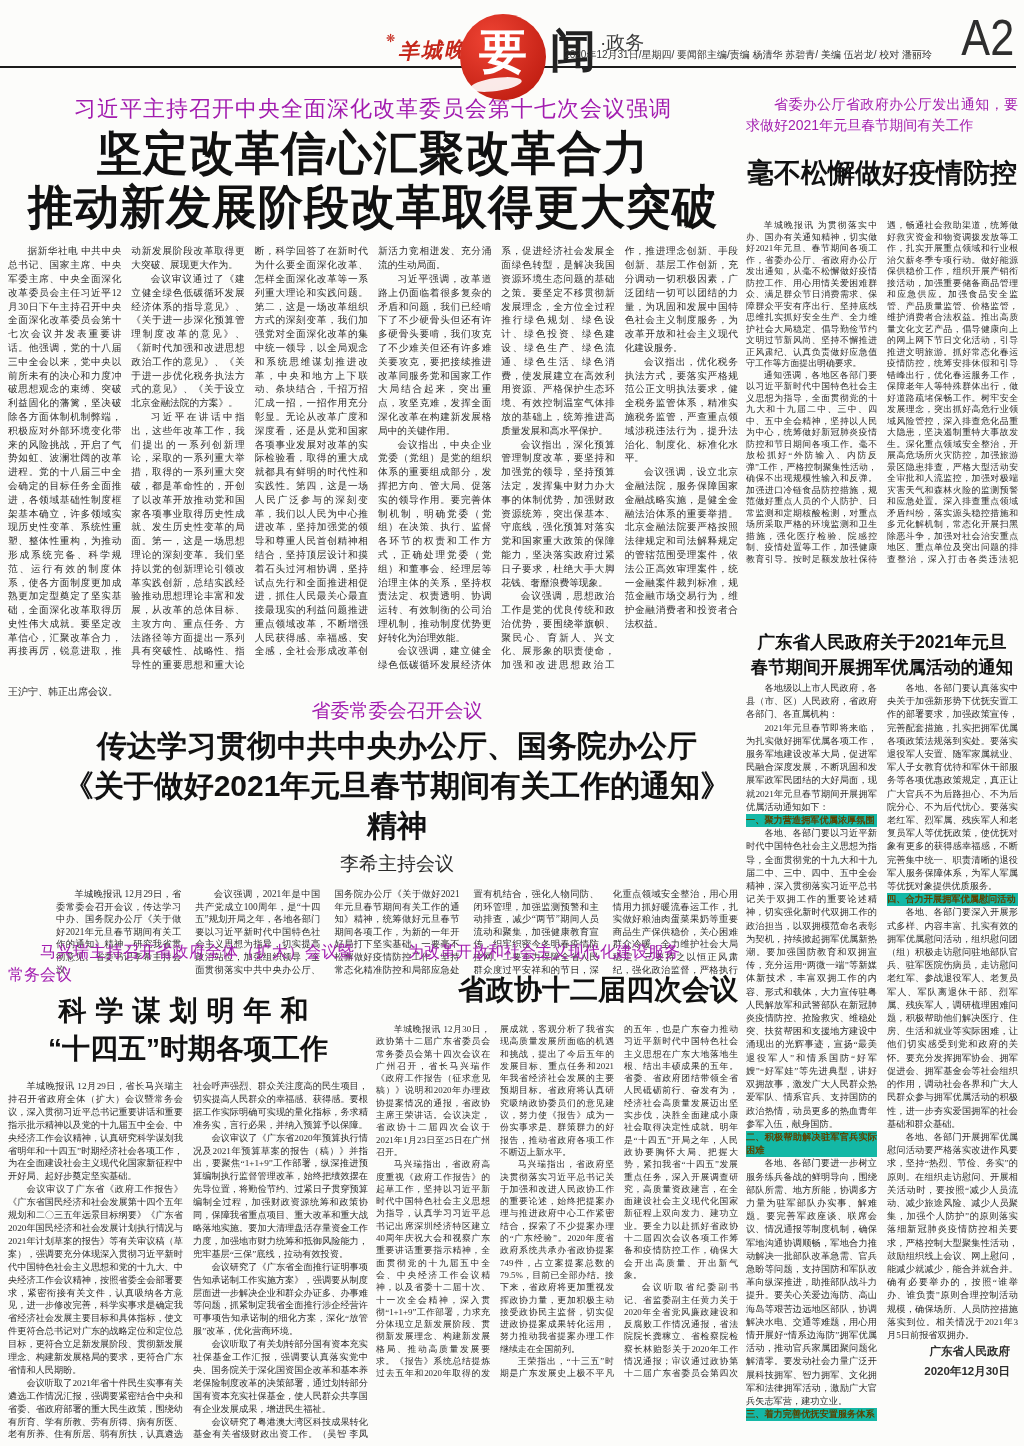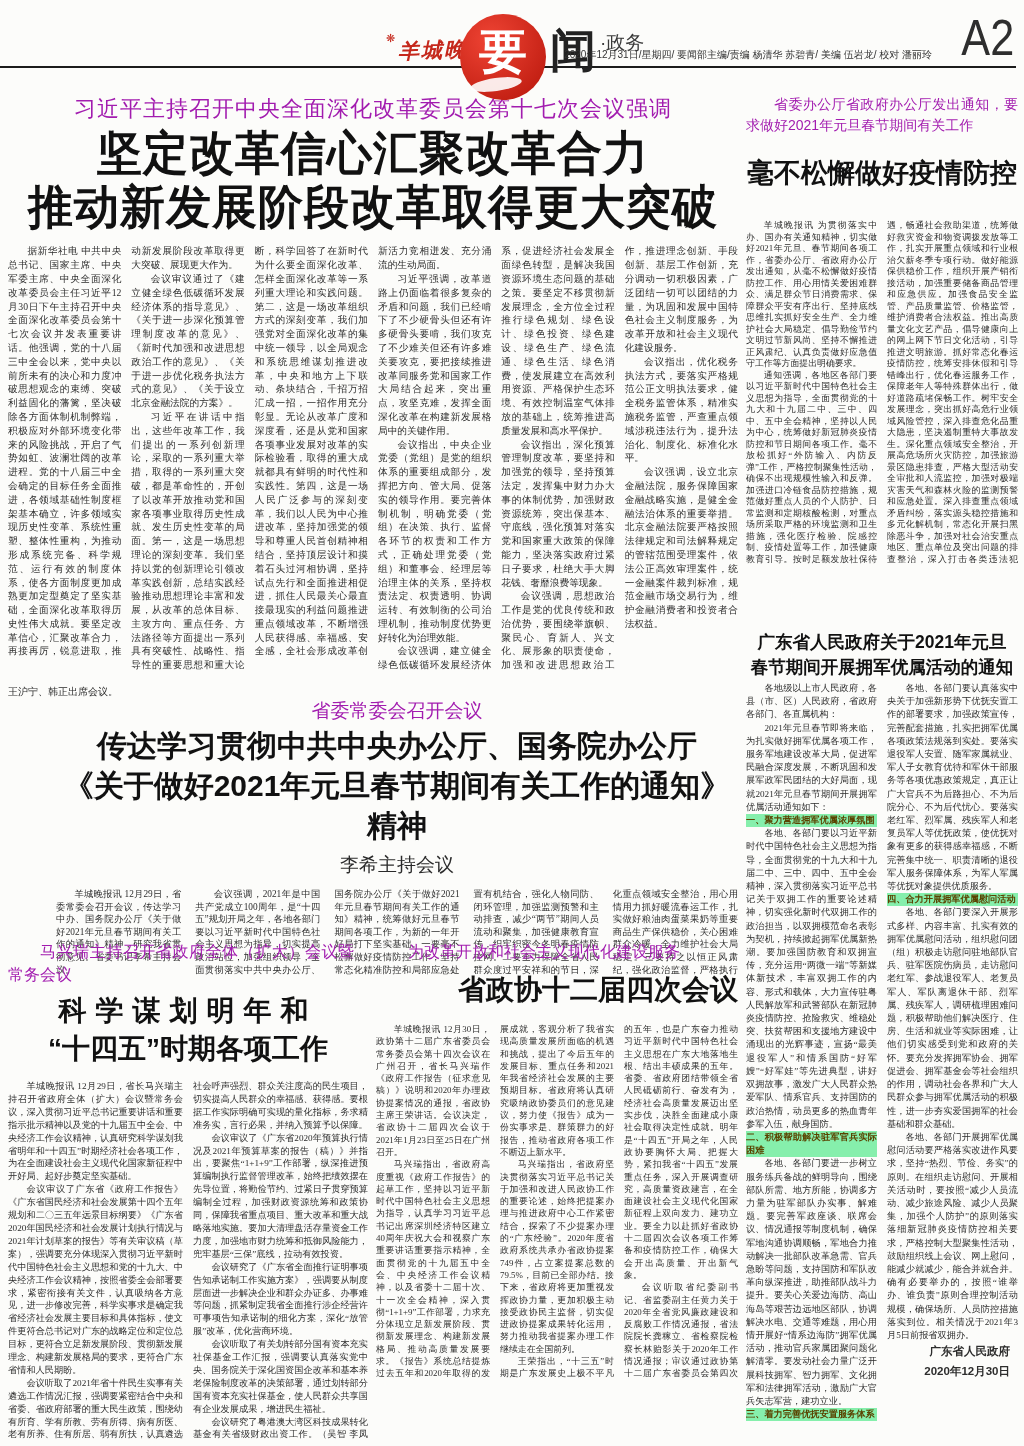--- a/index.html
+++ b/index.html
@@ -15,42 +15,42 @@
   #badge-yao{position:absolute;left:0;top:6px;width:86px;text-align:center;color:#fff;font-size:48px;font-weight:900;font-family:"Liberation Sans","DejaVu Sans",sans-serif;}
   #badge-wen{left:550px;top:20px;font-size:46px;font-weight:900;color:#222;font-family:"Liberation Sans","DejaVu Sans",sans-serif;}
   #section-tag{left:600px;top:30px;font-size:19px;color:#3a3a3a;font-family:"Liberation Sans","DejaVu Sans",sans-serif;}
   #dateline{right:92px;top:48px;font-size:10px;color:#333;font-family:"Liberation Sans","DejaVu Sans",sans-serif;white-space:nowrap;}
   #pageno{right:8px;top:10px;font-size:47px;color:#2e2e2e;font-family:"Liberation Sans","DejaVu Sans",sans-serif;transform:scale(.92,1.08);}
   
   .kicker{font-family:"Liberation Sans","DejaVu Sans",sans-serif;color:#a21caf;}
   .headline{font-family:"Liberation Sans","DejaVu Sans",sans-serif;font-weight:900;color:#111;line-height:1.16;}
   .body-text{text-align:justify;color:#2d2d2d;column-fill:auto;overflow:hidden;}
   .para{margin:0;text-indent:2em;}
-  .para.h{background:#86efac;color:#5a4300;font-weight:700;text-indent:0;font-family:"Liberation Sans","DejaVu Sans",sans-serif;}
+  .para.h{background:#14b8a6;color:#5a4300;font-weight:700;text-indent:0;font-family:"Liberation Sans","DejaVu Sans",sans-serif;}
   .para.sign{text-indent:0;text-align:right;font-weight:700;font-size:11.5px;line-height:1.7;padding-right:8px;font-family:"Liberation Sans","DejaVu Sans",sans-serif;}
   
   #lead-story{left:8px;top:94px;width:730px;}
   #lead-kicker{text-align:center;font-size:22px;letter-spacing:1px;line-height:30px;}
   #lead-headline{text-align:center;font-size:45px;letter-spacing:1px;margin-top:4px;transform:scaleY(1.04);}
   #lead-body{margin-top:12px;height:438px;column-count:6;column-gap:10px;font-size:9.7px;line-height:13.8px;}
   #lead-tail{margin-top:3px;font-size:10px;text-indent:0;}
   
   #epidemic-story{left:746px;top:94px;width:272px;}
   #epi-kicker{font-size:14px;line-height:21px;text-indent:2em;text-align:justify;}
   #epi-headline{text-align:center;font-size:27px;line-height:42px;margin-top:16px;}
   #epi-body{margin-top:26px;height:356px;column-count:2;column-gap:10px;font-size:8.9px;line-height:11.5px;}
   
   #veterans-notice{left:746px;top:630px;width:272px;}
   #vet-headline{text-align:center;font-size:17.5px;line-height:25px;}
   #vet-body{margin-top:2px;height:746px;column-count:2;column-gap:10px;font-size:9.2px;line-height:13.2px;}
   
   #standing-story{left:56px;top:698px;width:682px;}
   #sc-kicker{text-align:center;font-size:19px;line-height:26px;}
   #sc-headline{text-align:center;font-size:30px;line-height:40px;margin-top:2px;}
-  #sc-subtitle{text-align:center;font-size:19px;line-height:26px;margin-top:6px;font-family:Liberation Sans, sans-serif;}
+  #sc-subtitle{text-align:center;font-size:19px;line-height:26px;margin-top:6px;font-family:Liberation Mono, monospace;}
   #sc-body{margin-top:10px;height:94px;column-count:5;column-gap:14px;font-size:9.3px;line-height:12.6px;}
   
   #governor-story{left:8px;top:940px;width:360px;}
   #gov-kicker{font-size:16px;line-height:23px;text-indent:2em;text-align:justify;width:346px;}
   #gov-headline{text-align:center;font-size:28px;line-height:38px;margin-top:6px;}
   #gov-headline .l1{letter-spacing:9px;}
   #gov-body{margin-top:12px;height:366px;column-count:2;column-gap:10px;font-size:9.2px;line-height:12.9px;}
   
   #cppcc-story{left:376px;top:940px;width:362px;}
   #cp-kicker{font-size:16px;line-height:23px;text-indent:2em;}

